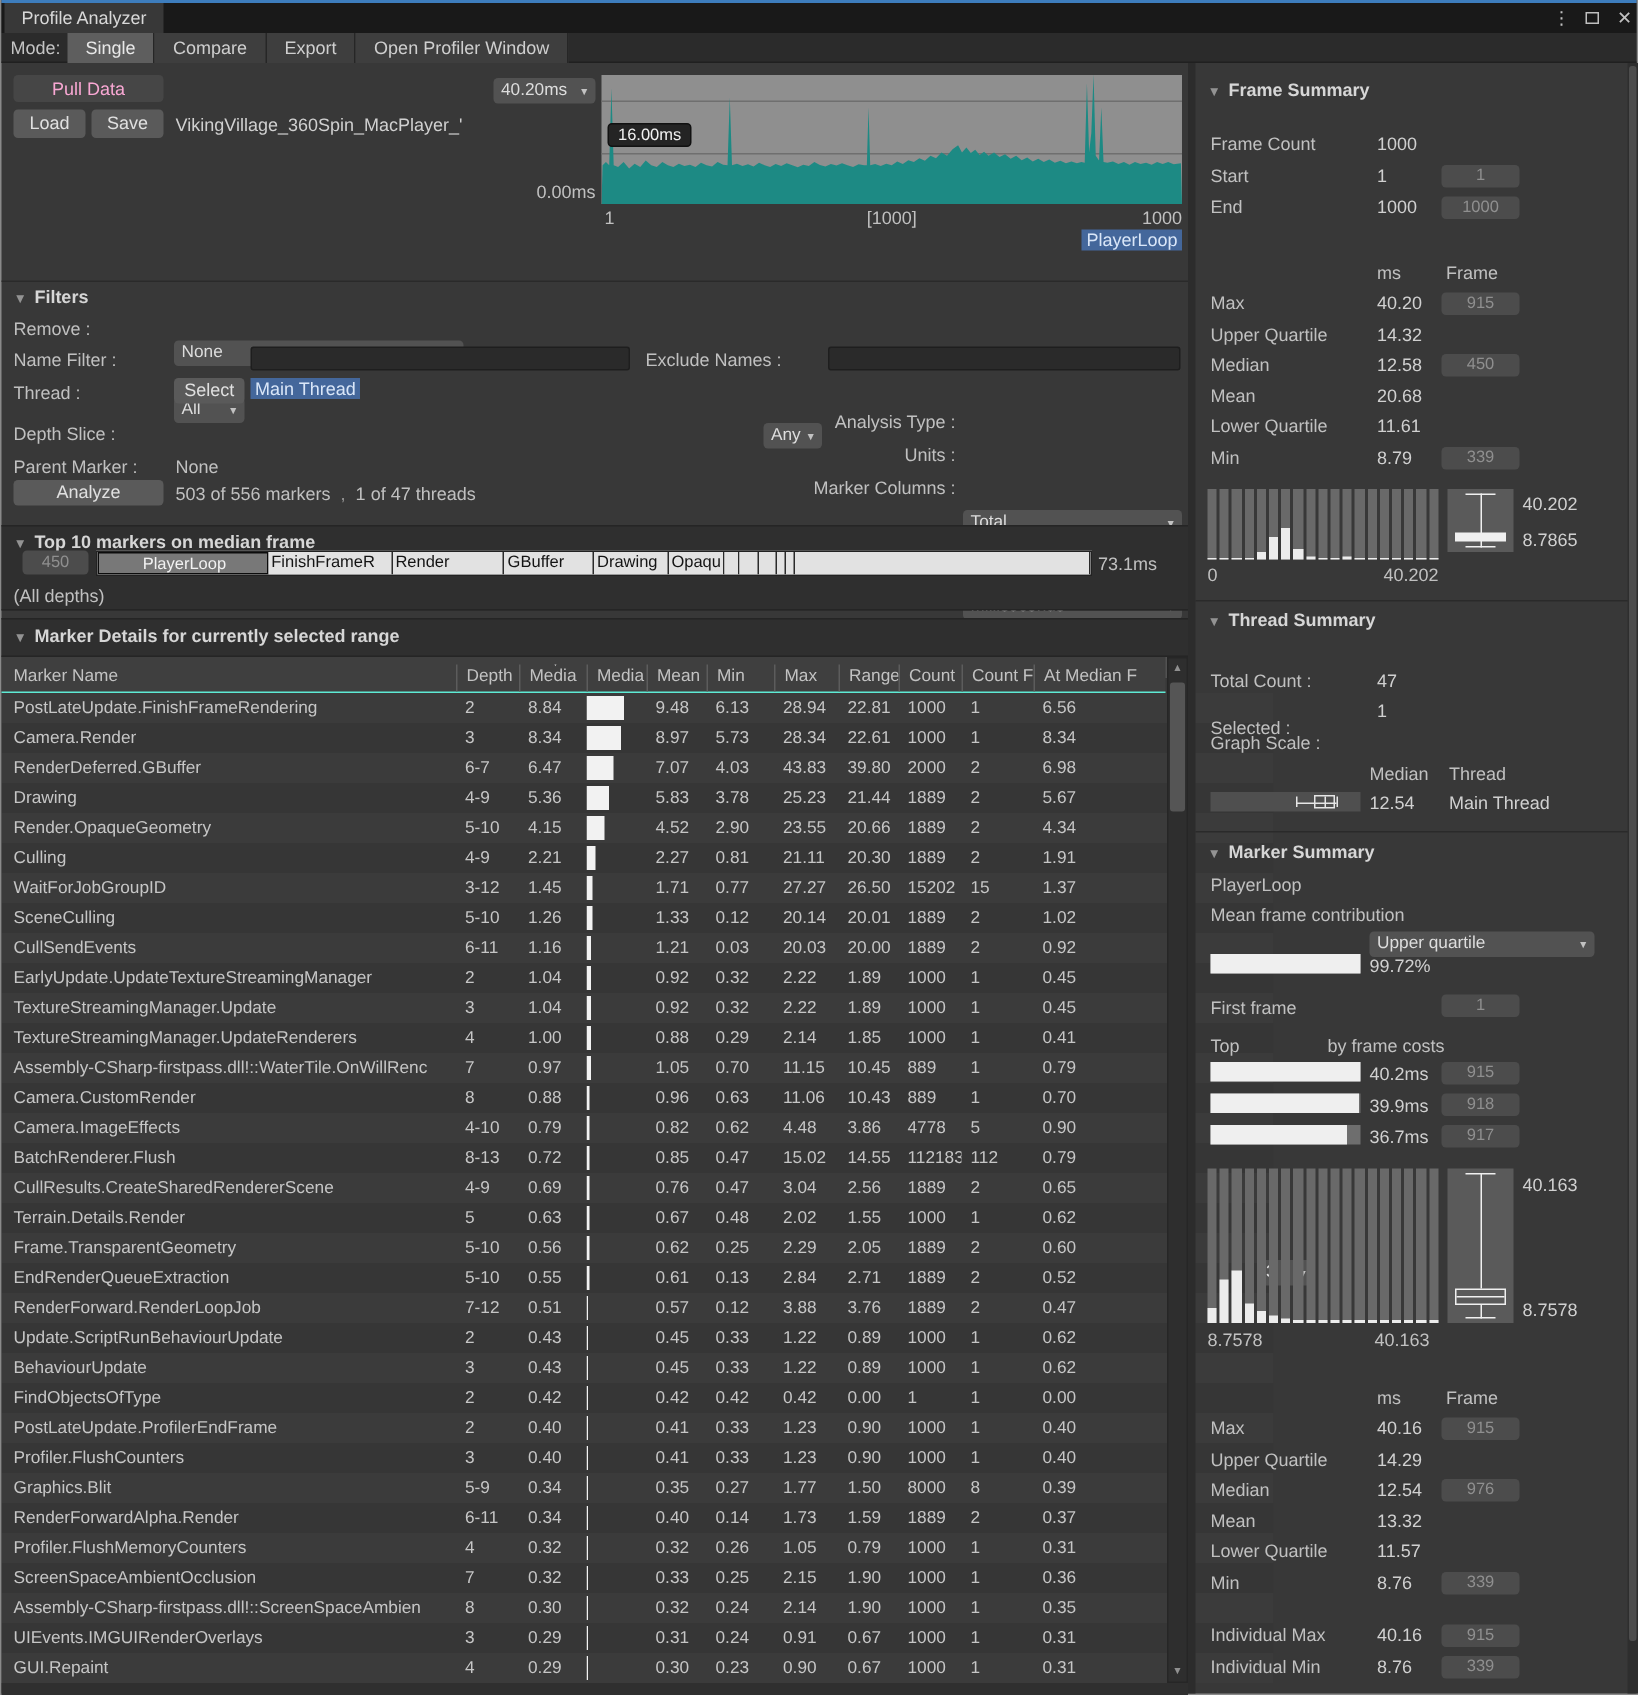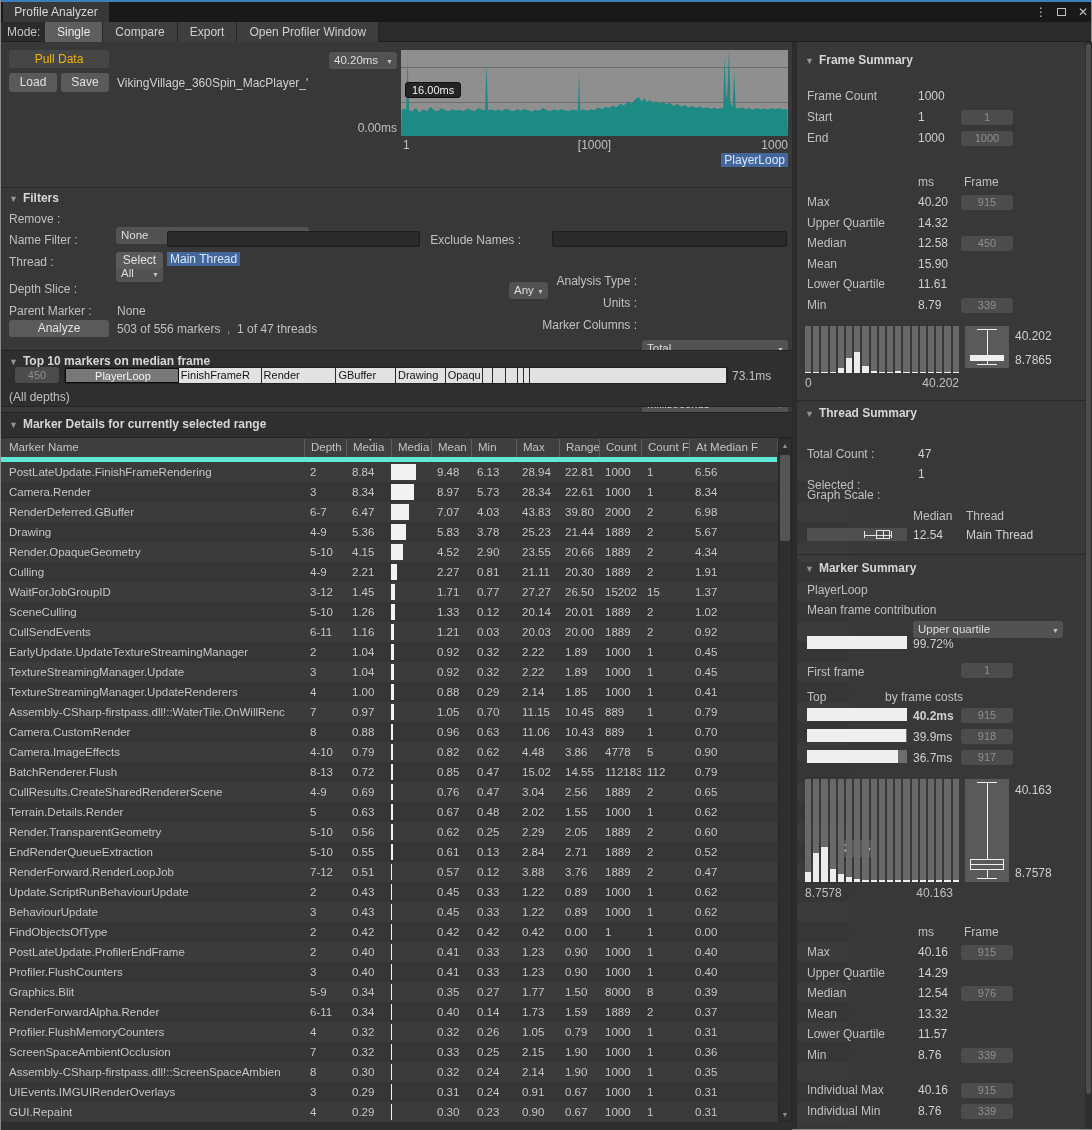--- a/index.html
+++ b/index.html
@@ -13,21 +13,21 @@
   #tab { position:absolute; left:2px; top:0; width:106px; height:20px; background:#383838; color:#d8d8d8; text-align:center; line-height:20px; }
   .winicon { position:absolute; top:2px; width:16px; height:16px; color:#c0c0c0; text-align:center; line-height:16px; font-size:12px; }
   #maxbox { position:absolute; top:6px; width:9px; height:8px; border:1px solid #c0c0c0; }
   #toolbar { position:absolute; left:0; top:22px; width:100%; height:20px; background:#2b2b2b; border-bottom:1px solid #202020; }
   #modelabel { position:absolute; left:6px; top:3px; color:#c4c4c4; }
   #modebtns { position:absolute; left:44px; top:0; height:20px; display:flex; }
   .modebtn { height:20px; line-height:20px; padding:0 12px; background:#3e3e3e; color:#cfcfcf; border-right:1px solid #262626; }
   .modebtn.sel { background:#5e5e5e; color:#e8e8e8; }
   
   .btn { background:#5a5a5a; border-radius:3px; color:#e0e0e0; text-align:center; }
-  .btn.disabled { background:#464646; color:#eab308; }
+  .btn.disabled { background:#464646; color:#f9a8d4; }
   .numbtn { background:#4c4c4c; border-radius:3px; color:#8f8f8f; text-align:center; font-size:11px; height:15px; line-height:15px; }
   .dd { background:#525252; border-radius:3px; color:#dddddd; font-size:11.5px; padding-left:5px; position:relative; height:17px; line-height:17px; white-space:nowrap; overflow:hidden; }
   .dd .arr { position:absolute; right:4px; top:1px; font-size:7px; color:#c2c2c2; }
   .inp { background:#2a2a2a; border:1px solid #1e1e1e; border-radius:2px; height:16px; }
   .hl { background:#44679b; color:#d9e6f8; padding:0 3px; display:inline-block; }
   .tri { color:#939393; font-size:9px; margin-right:5px; }
   .sech { font-weight:bold; color:#d6d6d6; }
   .lbl { color:#c0c0c0; }
   .val { color:#d0d0d0; }
   .hr { position:absolute; height:1px; background:#2a2a2a; }
@@ -35,21 +35,21 @@
   
   #chart { position:absolute; left:400px; top:50px; width:387px; height:86px; background:#8f8f8f; }
   #chart svg { position:absolute; inset:0; width:100%; height:100%; }
   .grid { position:absolute; left:0; width:100%; height:1px; background:#6f6f6f; }
   #tooltip { position:absolute; left:4px; top:32px; background:#242424; color:#f0f0f0; font-size:11px; padding:1px 6px; border-radius:3px; border:1px solid #111; }
   
   #t10bar { position:absolute; display:flex; background:#e2e2e2; border:1px solid #222; overflow:hidden; }
   .seg { height:100%; background:#e2e2e2; color:#141414; font-size:11px; line-height:15px; padding-left:2px; border-right:1px solid #2b2b2b; overflow:hidden; white-space:nowrap; }
   .seg.sel { background:#787878; color:#f2f2f2; border:1px solid #0c0c0c; text-align:center; }
   
-  #thead { position:absolute; left:0; top:438px; width:776px; height:24px; background:#3f3f3f; border-bottom:5px solid #5eead4; color:#c2c2c2; font-size:11.5px; display:flex; align-items:flex-end; }
+  #thead { position:absolute; left:0; top:438px; width:776px; height:24px; background:#3f3f3f; border-bottom:1px solid #5eead4; color:#c2c2c2; font-size:11.5px; display:flex; align-items:flex-end; }
   .hc { height:18px; line-height:16px; padding-left:6px; border-left:1px solid #5c5c5c; position:relative; white-space:nowrap; overflow:hidden; }
   .hc:first-child { border-left:none; padding-left:8px; }
   .sort { position:absolute; top:-8px; left:45%; font-size:7px; color:#cccccc; }
   #tbody { position:absolute; left:0; top:462px; width:848px; height:660px; overflow:hidden; }
   .trow { display:flex; height:20px; line-height:20px; background:#3b3b3b; }
   .trow:nth-child(even) { background:#363636; }
   .c { padding-left:6px; white-space:nowrap; overflow:hidden; font-size:11.5px; color:#c6c6c6; }
   .c0{width:303px; padding-left:8px;} .c1{width:42px;} .c2{width:45px;} .c3{width:40px; padding:0;} .c4{width:40px;} .c5{width:45px;} .c6{width:43px;} .c7{width:40px;} .c8{width:42px;} .c9{width:48px;} .c10{width:86px;}
   .mbar { height:16px; margin-top:2px; background:#f2f2f2; }
   
@@ -481,21 +481,21 @@
         <div class="c c4">0.67</div>
         <div class="c c5">0.48</div>
         <div class="c c6">2.02</div>
         <div class="c c7">1.55</div>
         <div class="c c8">1000</div>
         <div class="c c9">1</div>
         <div class="c c10">0.62</div>
       </div>
 
       <div class="trow">
-        <div class="c c0">Render.TransparentGeometry</div>
+        <div class="c c0">Frame.TransparentGeometry</div>
         <div class="c c1">5-10</div>
         <div class="c c2">0.56</div>
         <div class="c c3">
           <div class="mbar" style="width: 3.9%;"></div>
         </div>
         <div class="c c4">0.62</div>
         <div class="c c5">0.25</div>
         <div class="c c6">2.29</div>
         <div class="c c7">2.05</div>
         <div class="c c8">1889</div>
@@ -778,21 +778,21 @@
       </div>
 
       <div style="position:relative; height:20.5px;">
         <span class="lbl" style="position:absolute; left:10px;">Median</span>
         <span class="val" style="position:absolute; left:121px;">12.58</span>
         <span class="numbtn" style="position:absolute; left:164px; width:52px;">450</span>
       </div>
 
       <div style="position:relative; height:20.5px;">
         <span class="lbl" style="position:absolute; left:10px;">Mean</span>
-        <span class="val" style="position:absolute; left:121px;">15.90</span>
+        <span class="val" style="position:absolute; left:121px;">20.68</span>
 
       </div>
 
       <div style="position:relative; height:20.5px;">
         <span class="lbl" style="position:absolute; left:10px;">Lower Quartile</span>
         <span class="val" style="position:absolute; left:121px;">11.61</span>
 
       </div>
 
       <div style="position:relative; height:20.5px;">
@@ -911,21 +911,21 @@
   <div class="rlbl" style="top:690px;">Top</div>
   <div class="abs dd" style="left:838px; top:687px; width:37px;"><span>3</span><span class="arr">▼</span></div>
   <div class="abs lbl" style="left:884px; top:690px;">by frame costs</div>
 
   <div class="abs" style="left:796px; top:707px; width:290px;">
 
       <div style="position:relative; height:21px;">
         <div class="track" style="left:10px; top:1px; width:100px;">
           <div class="tfill" style="width: 100%;"></div>
         </div>
-        <span class="val" style="position:absolute; left:116px; top:2px;font-weight:bold;">40.2ms</span>
+        <span class="val" style="position:absolute; left:116px; top:2px;">40.2ms</span>
         <span class="numbtn" style="position:absolute; left:164px; top:1px; width:52px;">915</span>
       </div>
 
       <div style="position:relative; height:21px;">
         <div class="track" style="left:10px; top:1px; width:100px;">
           <div class="tfill" style="width: 99%;"></div>
         </div>
         <span class="val" style="position:absolute; left:116px; top:2px;">39.9ms</span>
         <span class="numbtn" style="position:absolute; left:164px; top:1px; width:52px;">918</span>
       </div>

